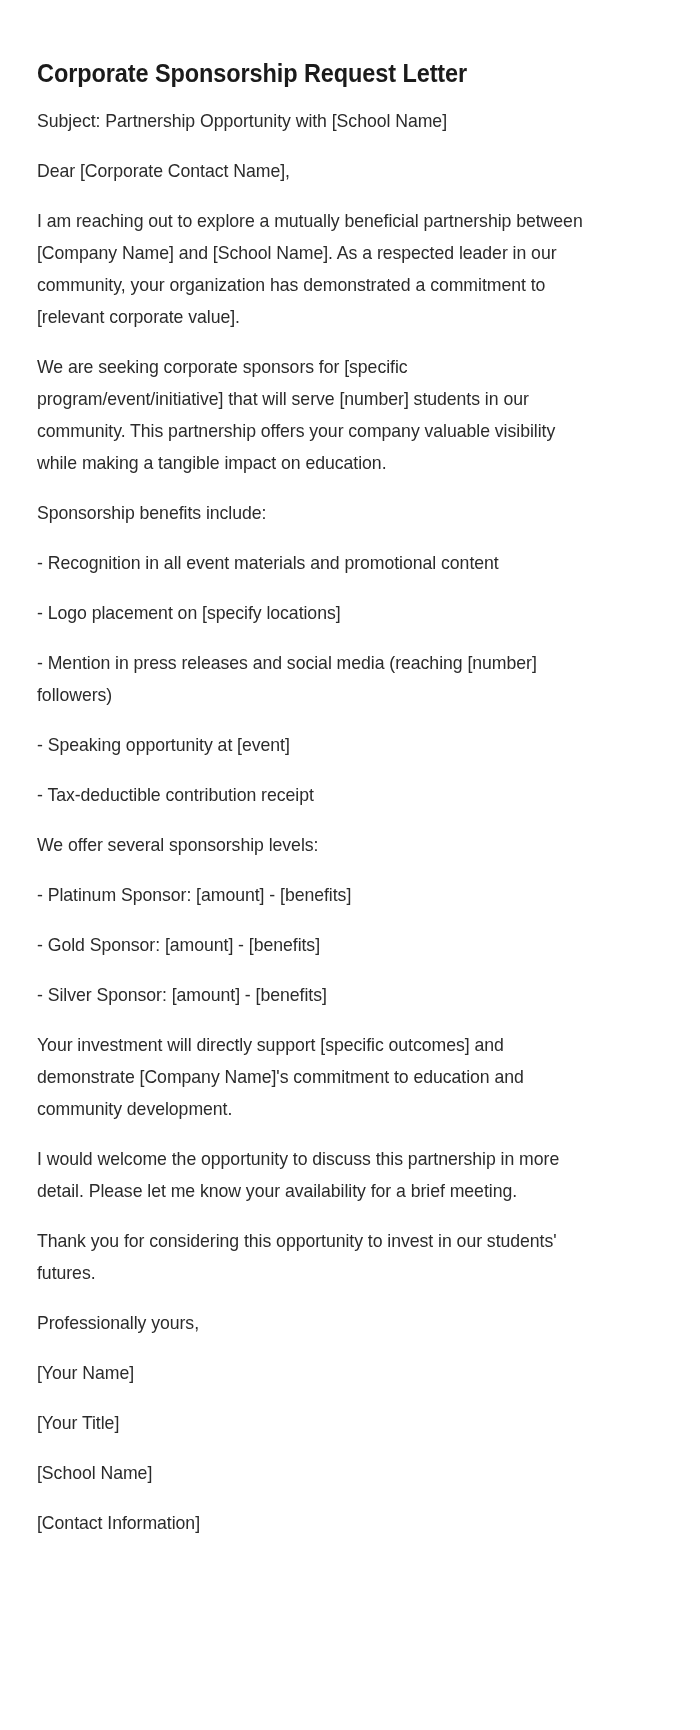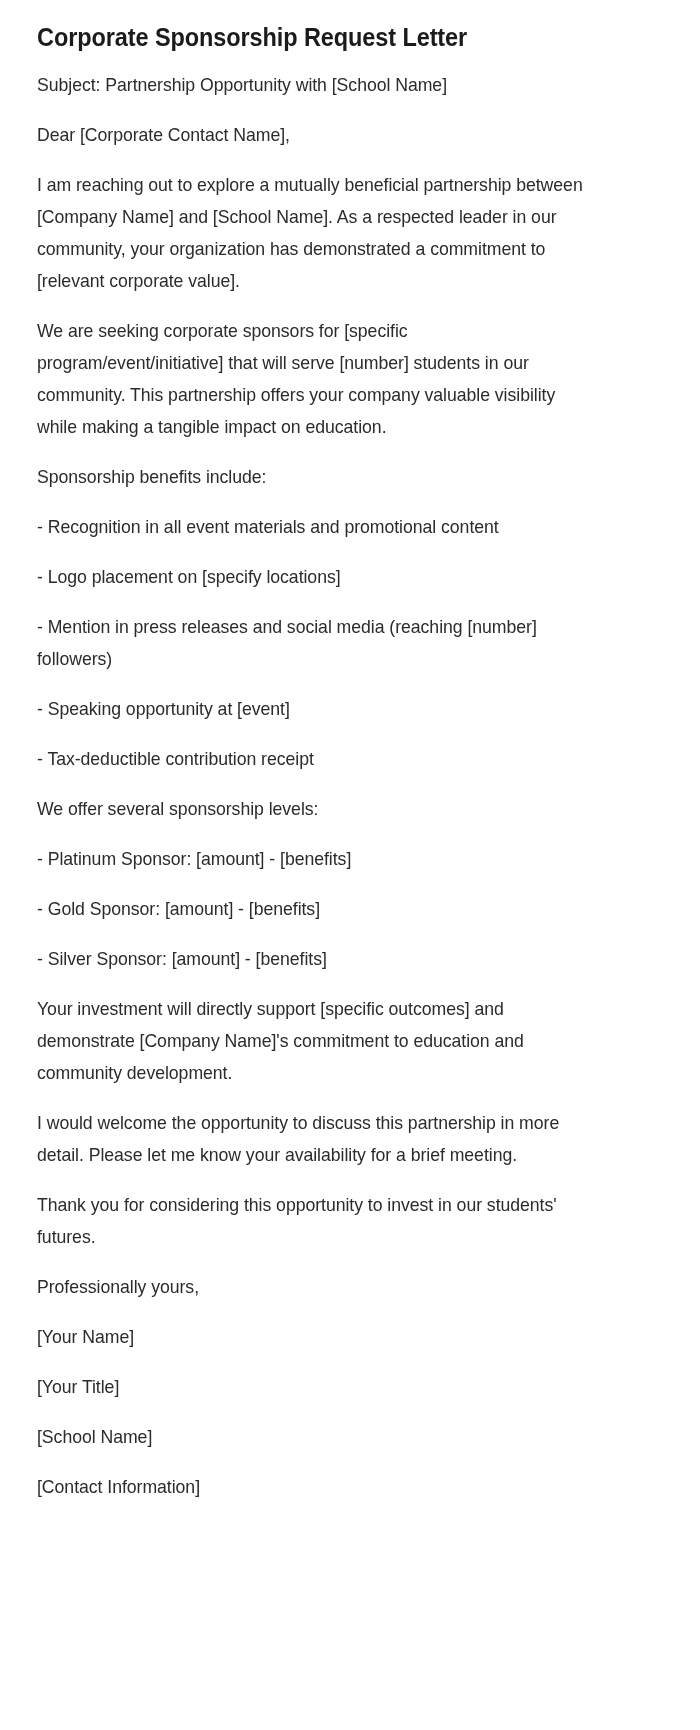--- a/index.html
+++ b/index.html
@@ -10,20 +10,21 @@
   body {
     width: 700px;
     min-height: 1730px;
     font-family: "Liberation Sans", "DejaVu Sans", sans-serif;
     -webkit-font-smoothing: antialiased;
   }
   .letter {
     box-sizing: border-box;
     width: 630px;
     padding: 22px 122px 30px 37px;
+    margin-top: 36px;
   }
   .doc-title {
     margin: 0 0 16px 0;
     font-family: "Liberation Sans", "DejaVu Sans", sans-serif;
     font-size: 25px;
     line-height: 31px;
     font-weight: 700;
     letter-spacing: -0.1px;
     color: #1b1b1b;
     transform: scaleX(0.94);

